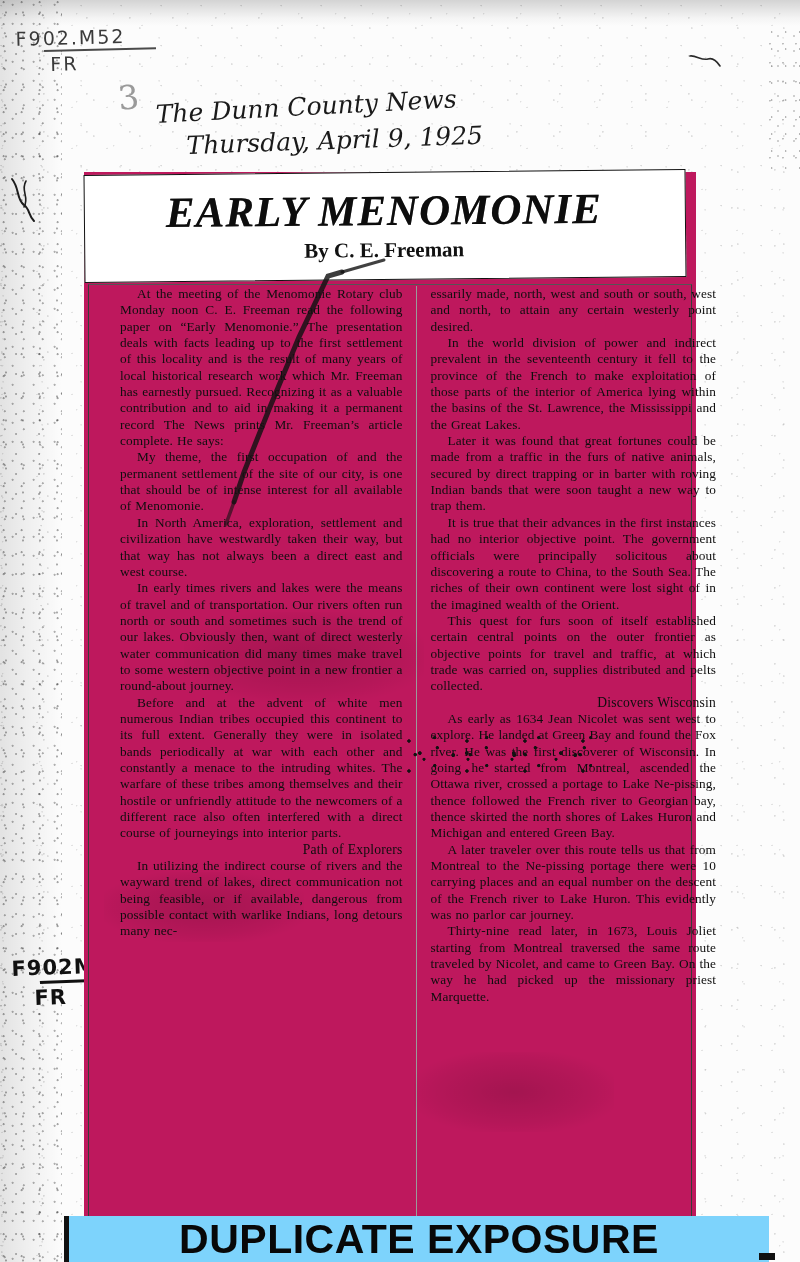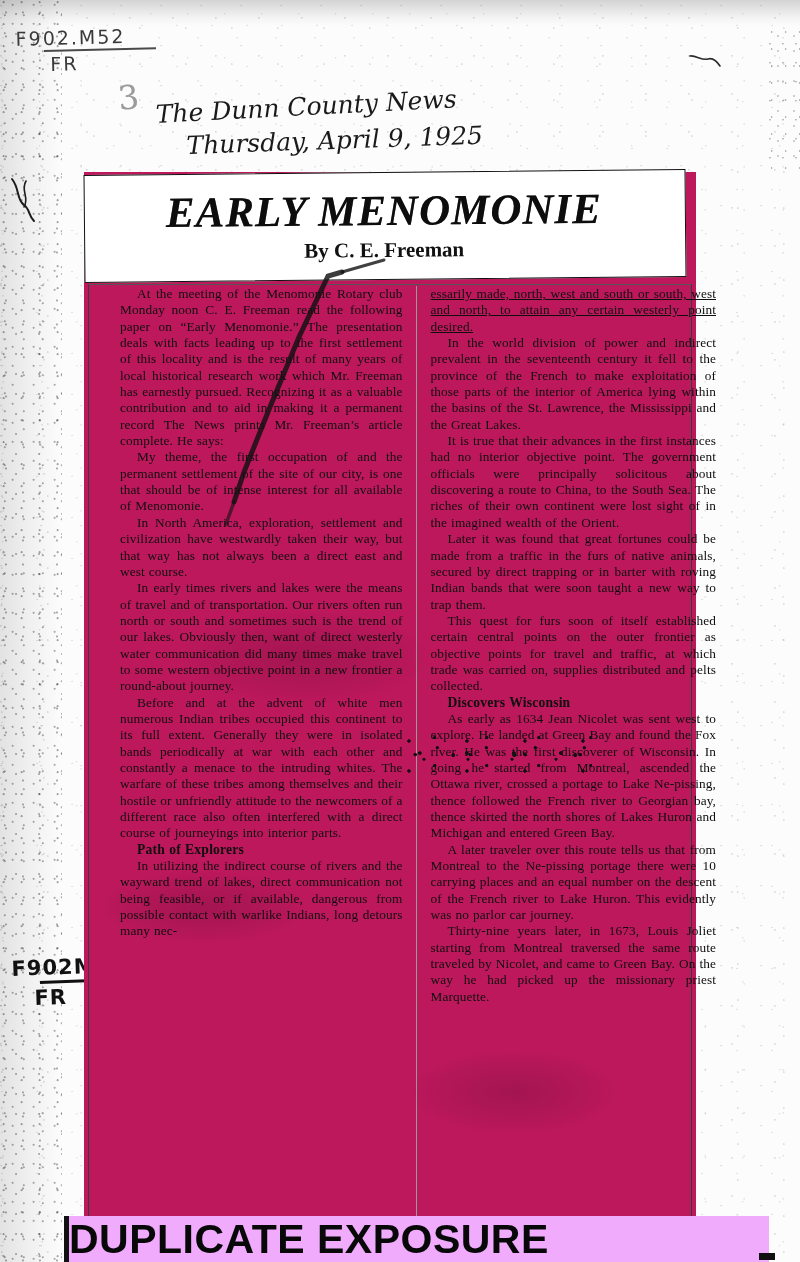--- a/index.html
+++ b/index.html
@@ -158,23 +158,23 @@
     line-height:16.35px;
     color:#0e0e0e;
     text-align:justify;
     text-justify:inter-word;
     -webkit-hyphens:none;hyphens:none;
     letter-spacing:.1px;
     word-spacing:.6px;
   }
   .col.left{border-right:1px solid #9a9a9a;padding-right:13px;width:288px;}
   .col p{margin:0;text-indent:17px;}
-  .col p.noind{text-indent:0;text-decoration:underline;}
+  .col p.noind{text-indent:0;}
   .subhead{
-    text-align:left;font-weight:700;font-size:13.6px;
+    text-align:right;font-weight:400;font-size:13.6px;
     margin:4px 0 1px 0;letter-spacing:.2px;text-indent:0;
   }
 
   
   #scratch-diagonal{
     position:absolute;left:0;top:0;width:612px;height:1046px;
     pointer-events:none;
   }
   .dotspray{
     position:absolute;pointer-events:none;
@@ -190,22 +190,22 @@
   }
   .smudge{
     position:absolute;pointer-events:none;
     background:radial-gradient(ellipse at center, rgba(0,0,0,.14) 0%, rgba(0,0,0,.05) 55%, transparent 78%);
   }
 
   
   #banner{
     position:absolute;left:64px;top:1216px;width:700px;height:46px;
     border-left:5px solid #111;
-    display:flex;align-items:center;justify-content:flex-start;
-    background:#f0abfc;
+    display:flex;align-items:center;justify-content:center;
+    background:#7dd3fc;
   }
   #banner-text{
     font-family:"Liberation Sans",sans-serif;
     font-weight:700;font-size:41px;letter-spacing:.5px;
     color:#080808;white-space:nowrap;
     line-height:1;
   }
   #banner-tick{
     position:absolute;right:-6px;bottom:2px;width:16px;height:7px;background:#111;
   }
@@ -263,27 +263,27 @@
         <p>In North America, exploration, settlement and civilization have westwardly taken their way, but that way has not always been a direct east and west course.</p>
         <p>In early times rivers and lakes were the means of travel and of transportation. Our rivers often run north or south and sometimes such is the trend of our lakes. Obviously then, want of direct westerly water communication did many times make travel to some western objective point in a new frontier a round-about journey.</p>
         <p>Before and at the advent of white men numerous Indian tribes occupied this continent to its full extent. Generally they were in isolated bands periodically at war with each other and constantly a menace to the intruding whites. The warfare of these tribes among themselves and their hostile or unfriendly attitude to the newcomers of a different race also often interfered with a direct course of journeyings into interior parts.</p>
         <p class="subhead">Path of Explorers</p>
         <p>In utilizing the indirect course of rivers and the wayward trend of lakes, direct communication not being feasible, or if available, dangerous from possible contact with warlike Indians, long detours many nec-</p>
       </div>
 
       <div class="col">
         <p class="noind">essarily made, north, west and south or south, west and north, to attain any certain westerly point desired.</p>
         <p>In the world division of power and indirect prevalent in the seventeenth century it fell to the province of the French to make exploitation of those parts of the interior of America lying within the basins of the St. Lawrence, the Mississippi and the Great Lakes.</p>
+        <p>Later it was found that great fortunes could be made from a traffic in the furs of native animals, secured by direct trapping or in barter with roving Indian bands that were soon taught a new way to trap them.</p>
         <p>It is true that their advances in the first instances had no interior objective point. The government officials were principally solicitous about discovering a route to China, to the South Sea. The riches of their own continent were lost sight of in the imagined wealth of the Orient.</p>
-        <p>Later it was found that great fortunes could be made from a traffic in the furs of native animals, secured by direct trapping or in barter with roving Indian bands that were soon taught a new way to trap them.</p>
         <p>This quest for furs soon of itself established certain central points on the outer frontier as objective points for travel and traffic, at which trade was carried on, supplies distributed and pelts collected.</p>
         <p class="subhead">Discovers Wisconsin</p>
         <p>As early as 1634 Jean Nicolet was sent west to explore. He landed at Green Bay and found the Fox river. He was the first discoverer of Wisconsin. In going he started from Montreal, ascended the Ottawa river, crossed a portage to Lake Ne-pissing, thence followed the French river to Georgian bay, thence skirted the north shores of Lakes Huron and Michigan and entered Green Bay.</p>
         <p>A later traveler over this route tells us that from Montreal to the Ne-pissing portage there were 10 carrying places and an equal number on the descent of the French river to Lake Huron. This evidently was no parlor car journey.</p>
-        <p>Thirty-nine years later, in 1673, Louis Joliet starting from Montreal traversed the same route traveled by Nicolet, and came to Green Bay. On the way he had picked up the missionary priest Marquette.</p>
+        <p>Thirty-nine read later, in 1673, Louis Joliet starting from Montreal traversed the same route traveled by Nicolet, and came to Green Bay. On the way he had picked up the missionary priest Marquette.</p>
       </div>
     </div>
 
     <svg id="scratch-diagonal" viewBox="0 0 612 1046">
       <path d="M258 100 L244 104 L215 165 L186 235 L160 300 L150 330" stroke="#111" stroke-width="5" fill="none" stroke-linecap="round" opacity="0.82"></path>
       <path d="M258 100 L300 88" stroke="#111" stroke-width="3" fill="none" stroke-linecap="round" opacity="0.8"></path>
       <path d="M150 330 L142 352" stroke="#111" stroke-width="3.5" fill="none" stroke-linecap="round" opacity="0.6"></path>
     </svg>
 
     <div class="dotspray" style="left:318px;top:560px;width:190px;height:42px;"></div>

